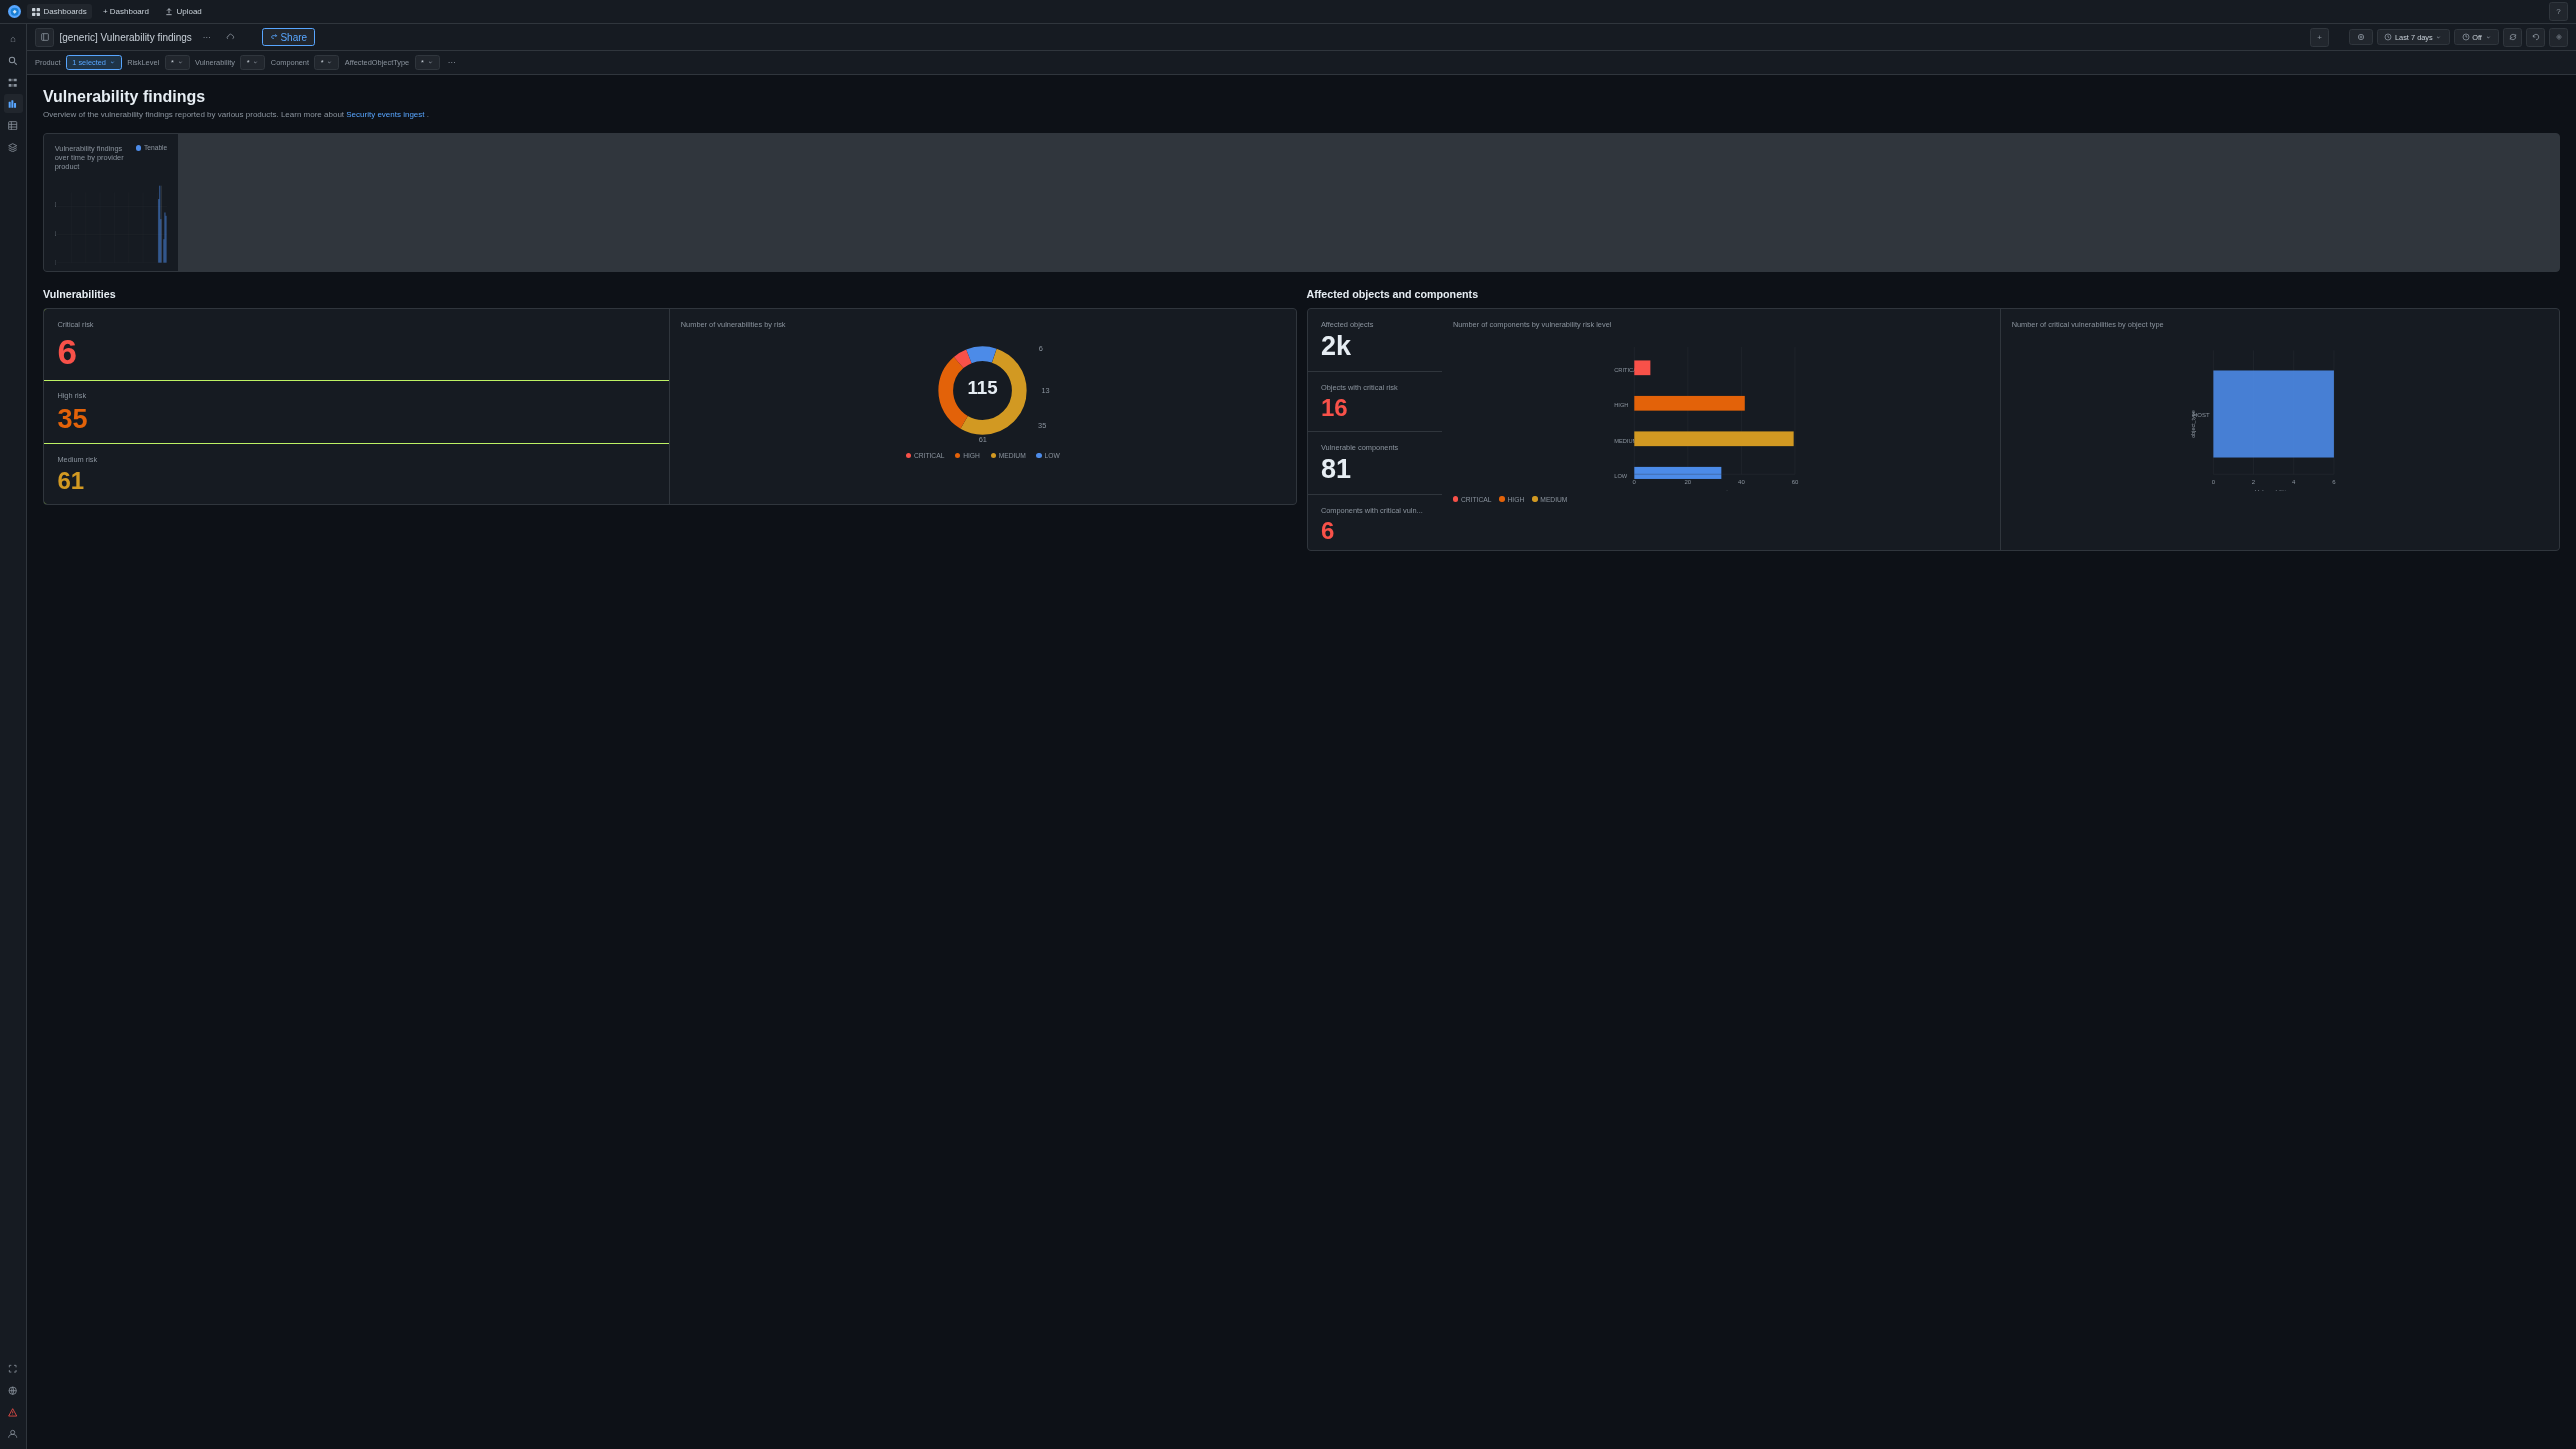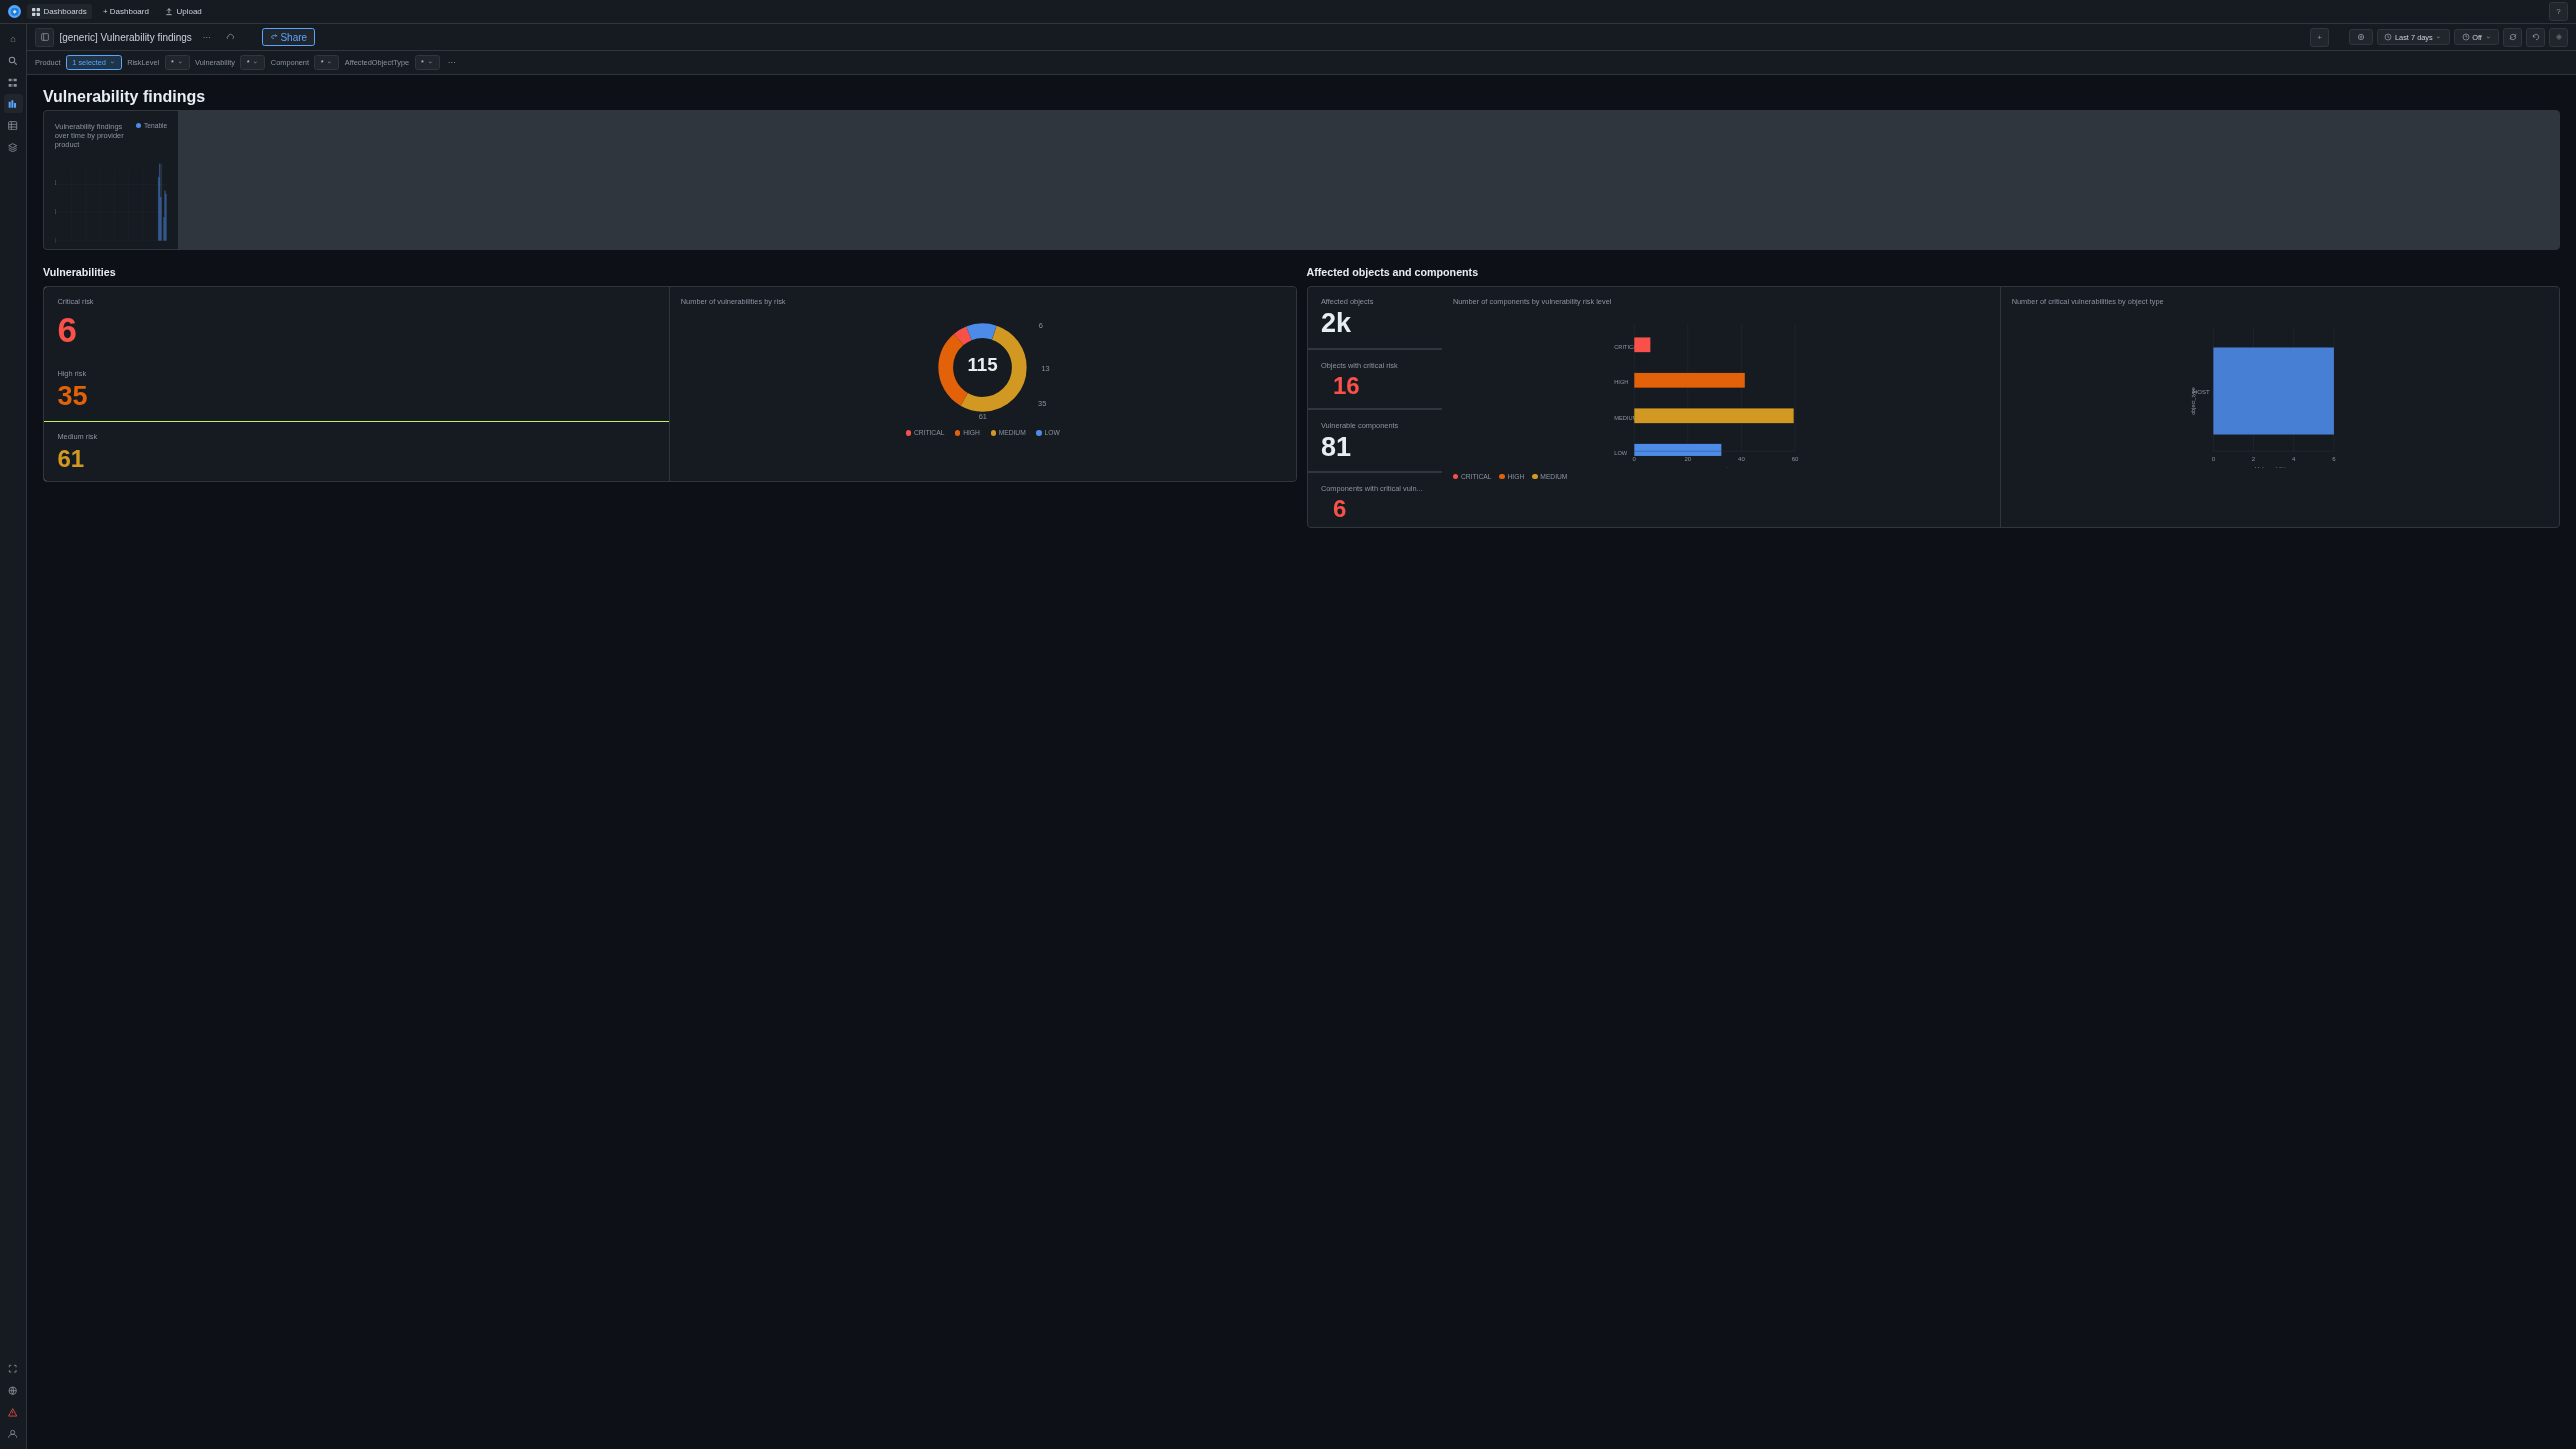--- a/index.html
+++ b/index.html
@@ -300,21 +300,21 @@
       font-size: 7.4px;
       color: #8b949e;
       margin-bottom: 4px;
     }
     .stat-number {
       font-size: 27px;
       font-weight: 700;
       color: #e6edf3;
       line-height: 1;
     }
-    .stat-number.critical-color { color: #f85149; font-size: 24px; margin-left: 12px; }
+    .stat-number.critical-color { color: #f85149; font-size: 24px; }
     .stat-number.normal { font-size: 27px; color: #e6edf3; }
     .chart-container {
       background: #161b22;
       padding: 10.7px;
     }
     
     svg text { font-family: -apple-system, sans-serif; }
     
     
     .time-filter {
@@ -537,20 +537,25 @@
           <span>*</span>
           <svg width="6.7" height="6.7" viewBox="0 0 10 10" fill="none" stroke="#8b949e" stroke-width="1.2">
             <path d="M3 4 L5 6 L7 4"></path>
           </svg>
         </div>
         <div style="margin-left:2.7px; cursor:pointer; color:#8b949e;">⋯</div>
       </div>
 
       <div class="dashboard-content">
         <h1 class="dashboard-title">Vulnerability findings</h1>
+        <p class="dashboard-desc">
+          <span>Overview of the vulnerability findings reported by various products. Learn more about</span>
+          <a href="#">Security events ingest</a>
+          <span>.</span>
+        </p>
 
         <div class="overview-row">
           <div class="chart-card">
             <div style="display:flex; justify-content:space-between; align-items:flex-start;">
               <div class="chart-title">Vulnerability findings over time by provider product</div>
               <div style="display:flex; align-items:center; gap:2.7px; font-size:6.7px; color:#8b949e;">
                 <div style="width:5.4px;height:5.4px;border-radius:50%;background:#4c8be8;"></div>
                 <span>Tenable</span>
               </div>
             </div>

